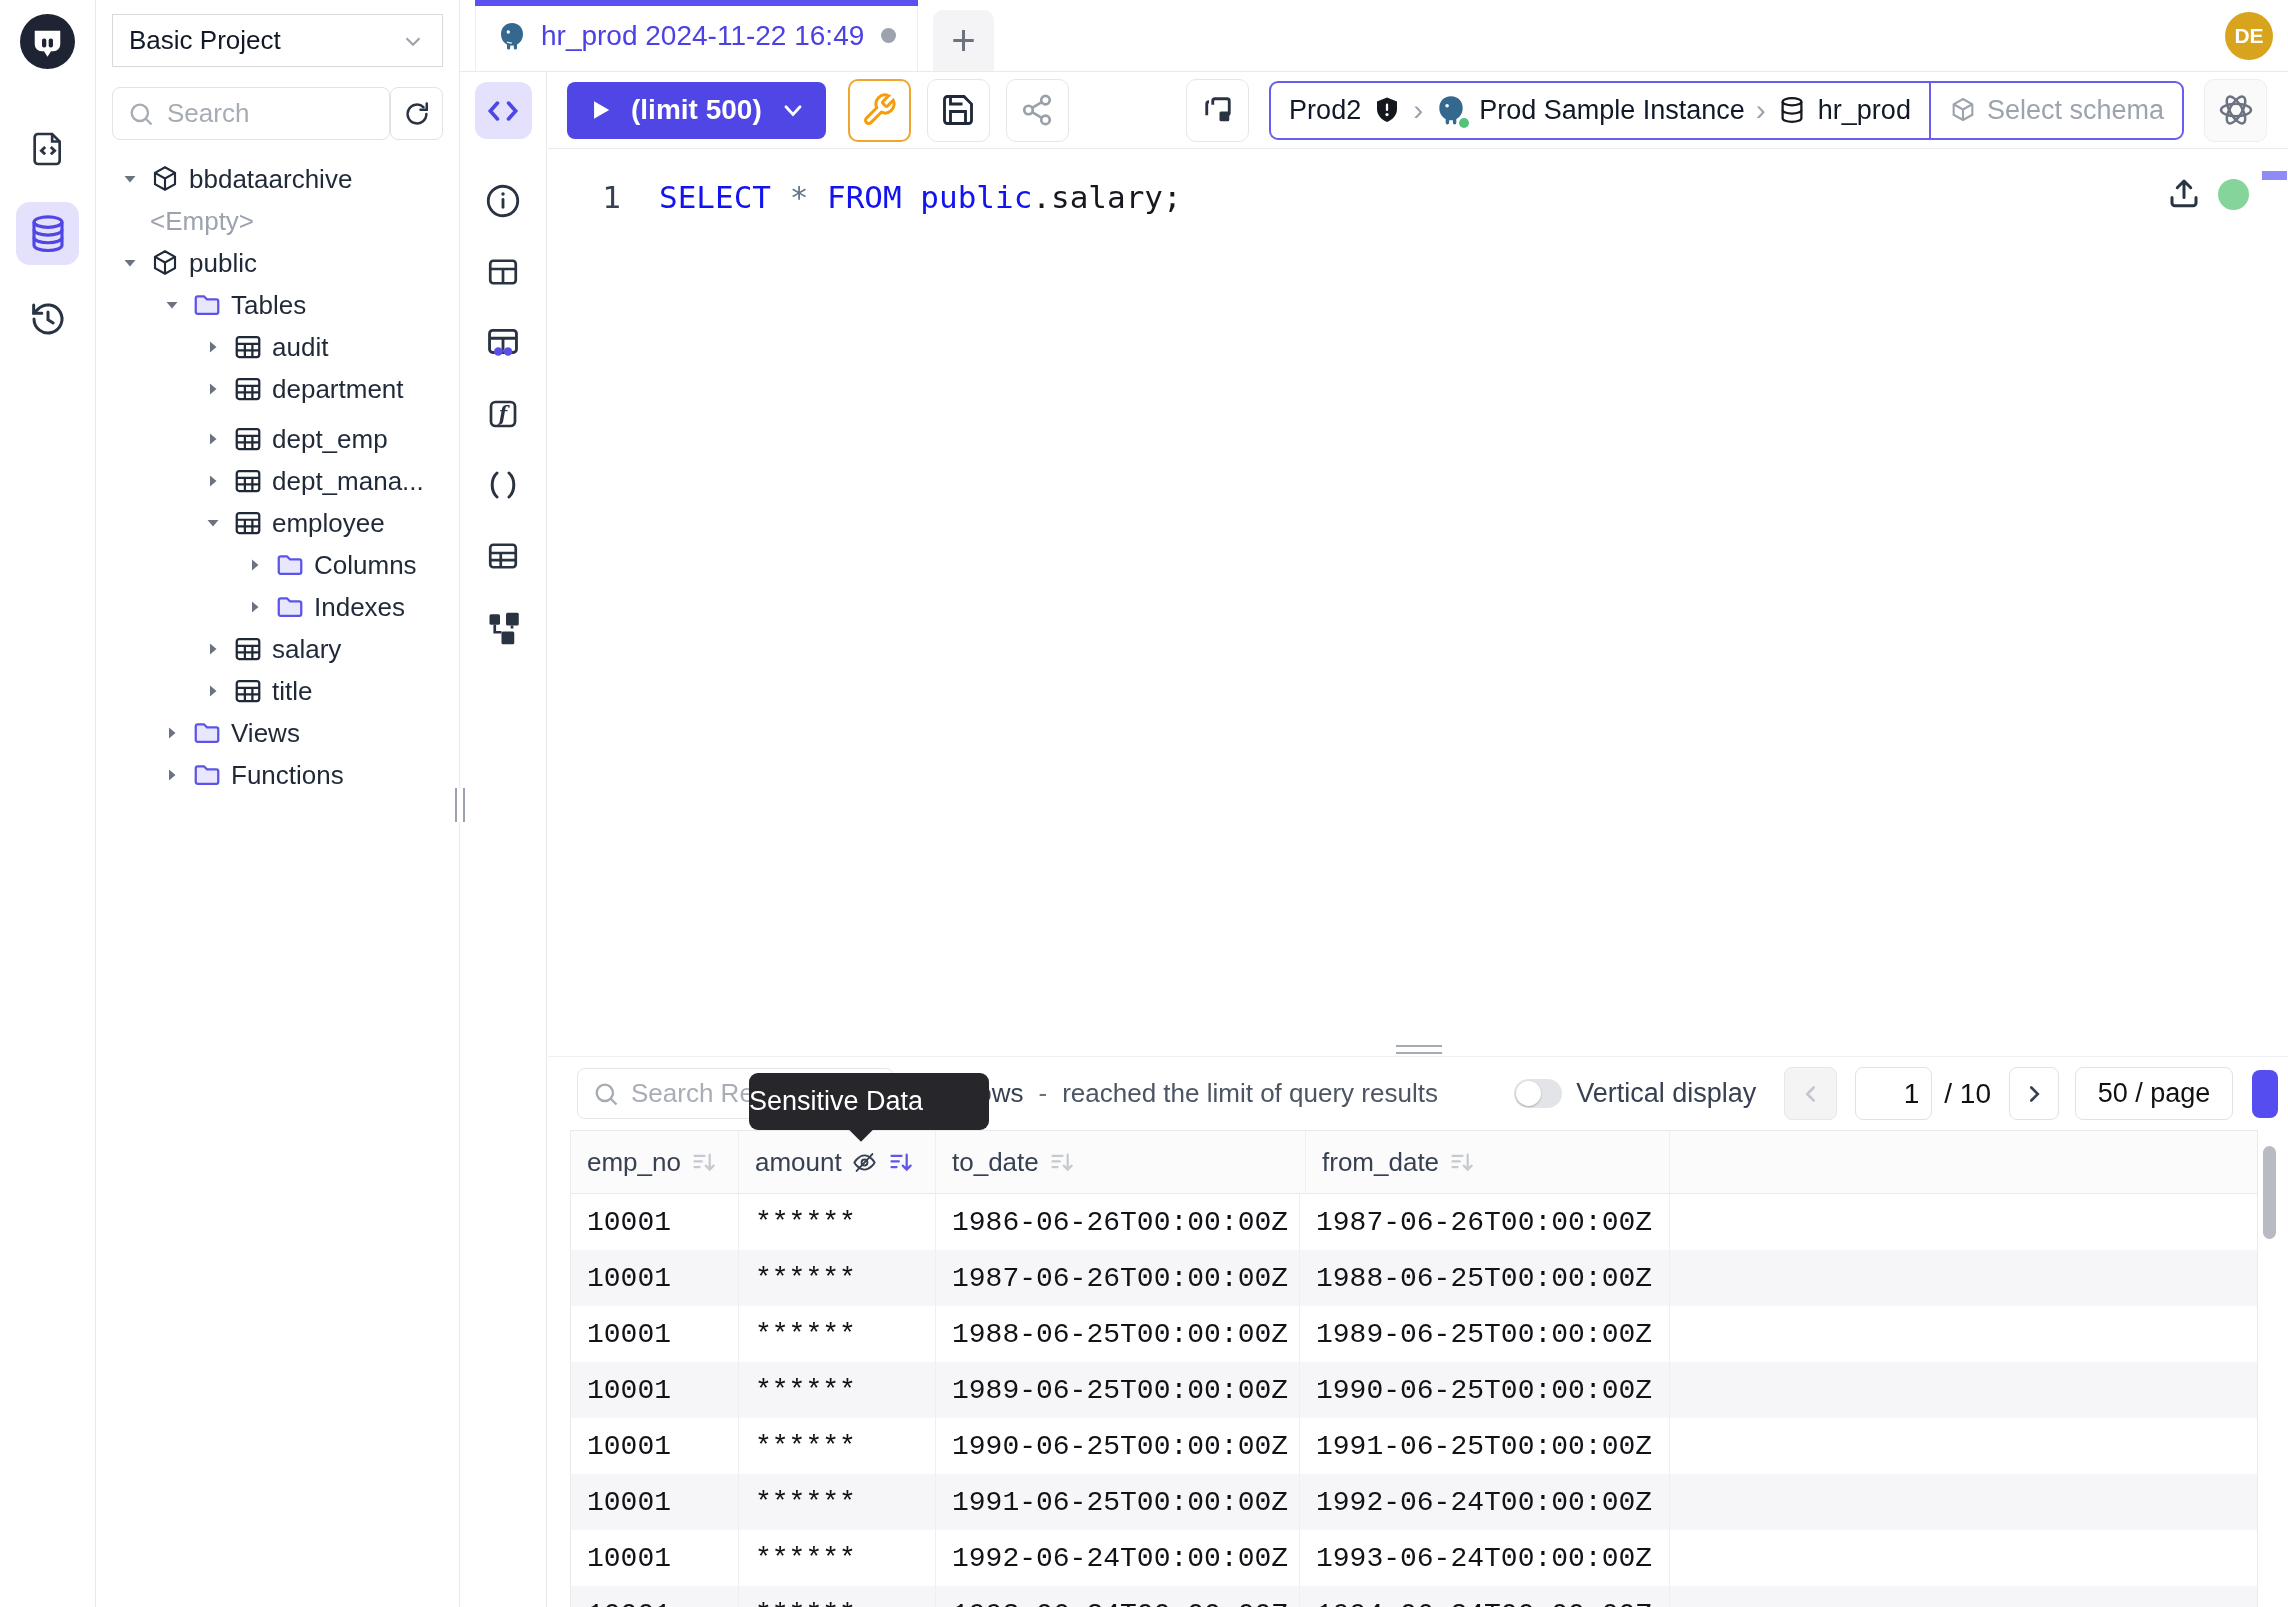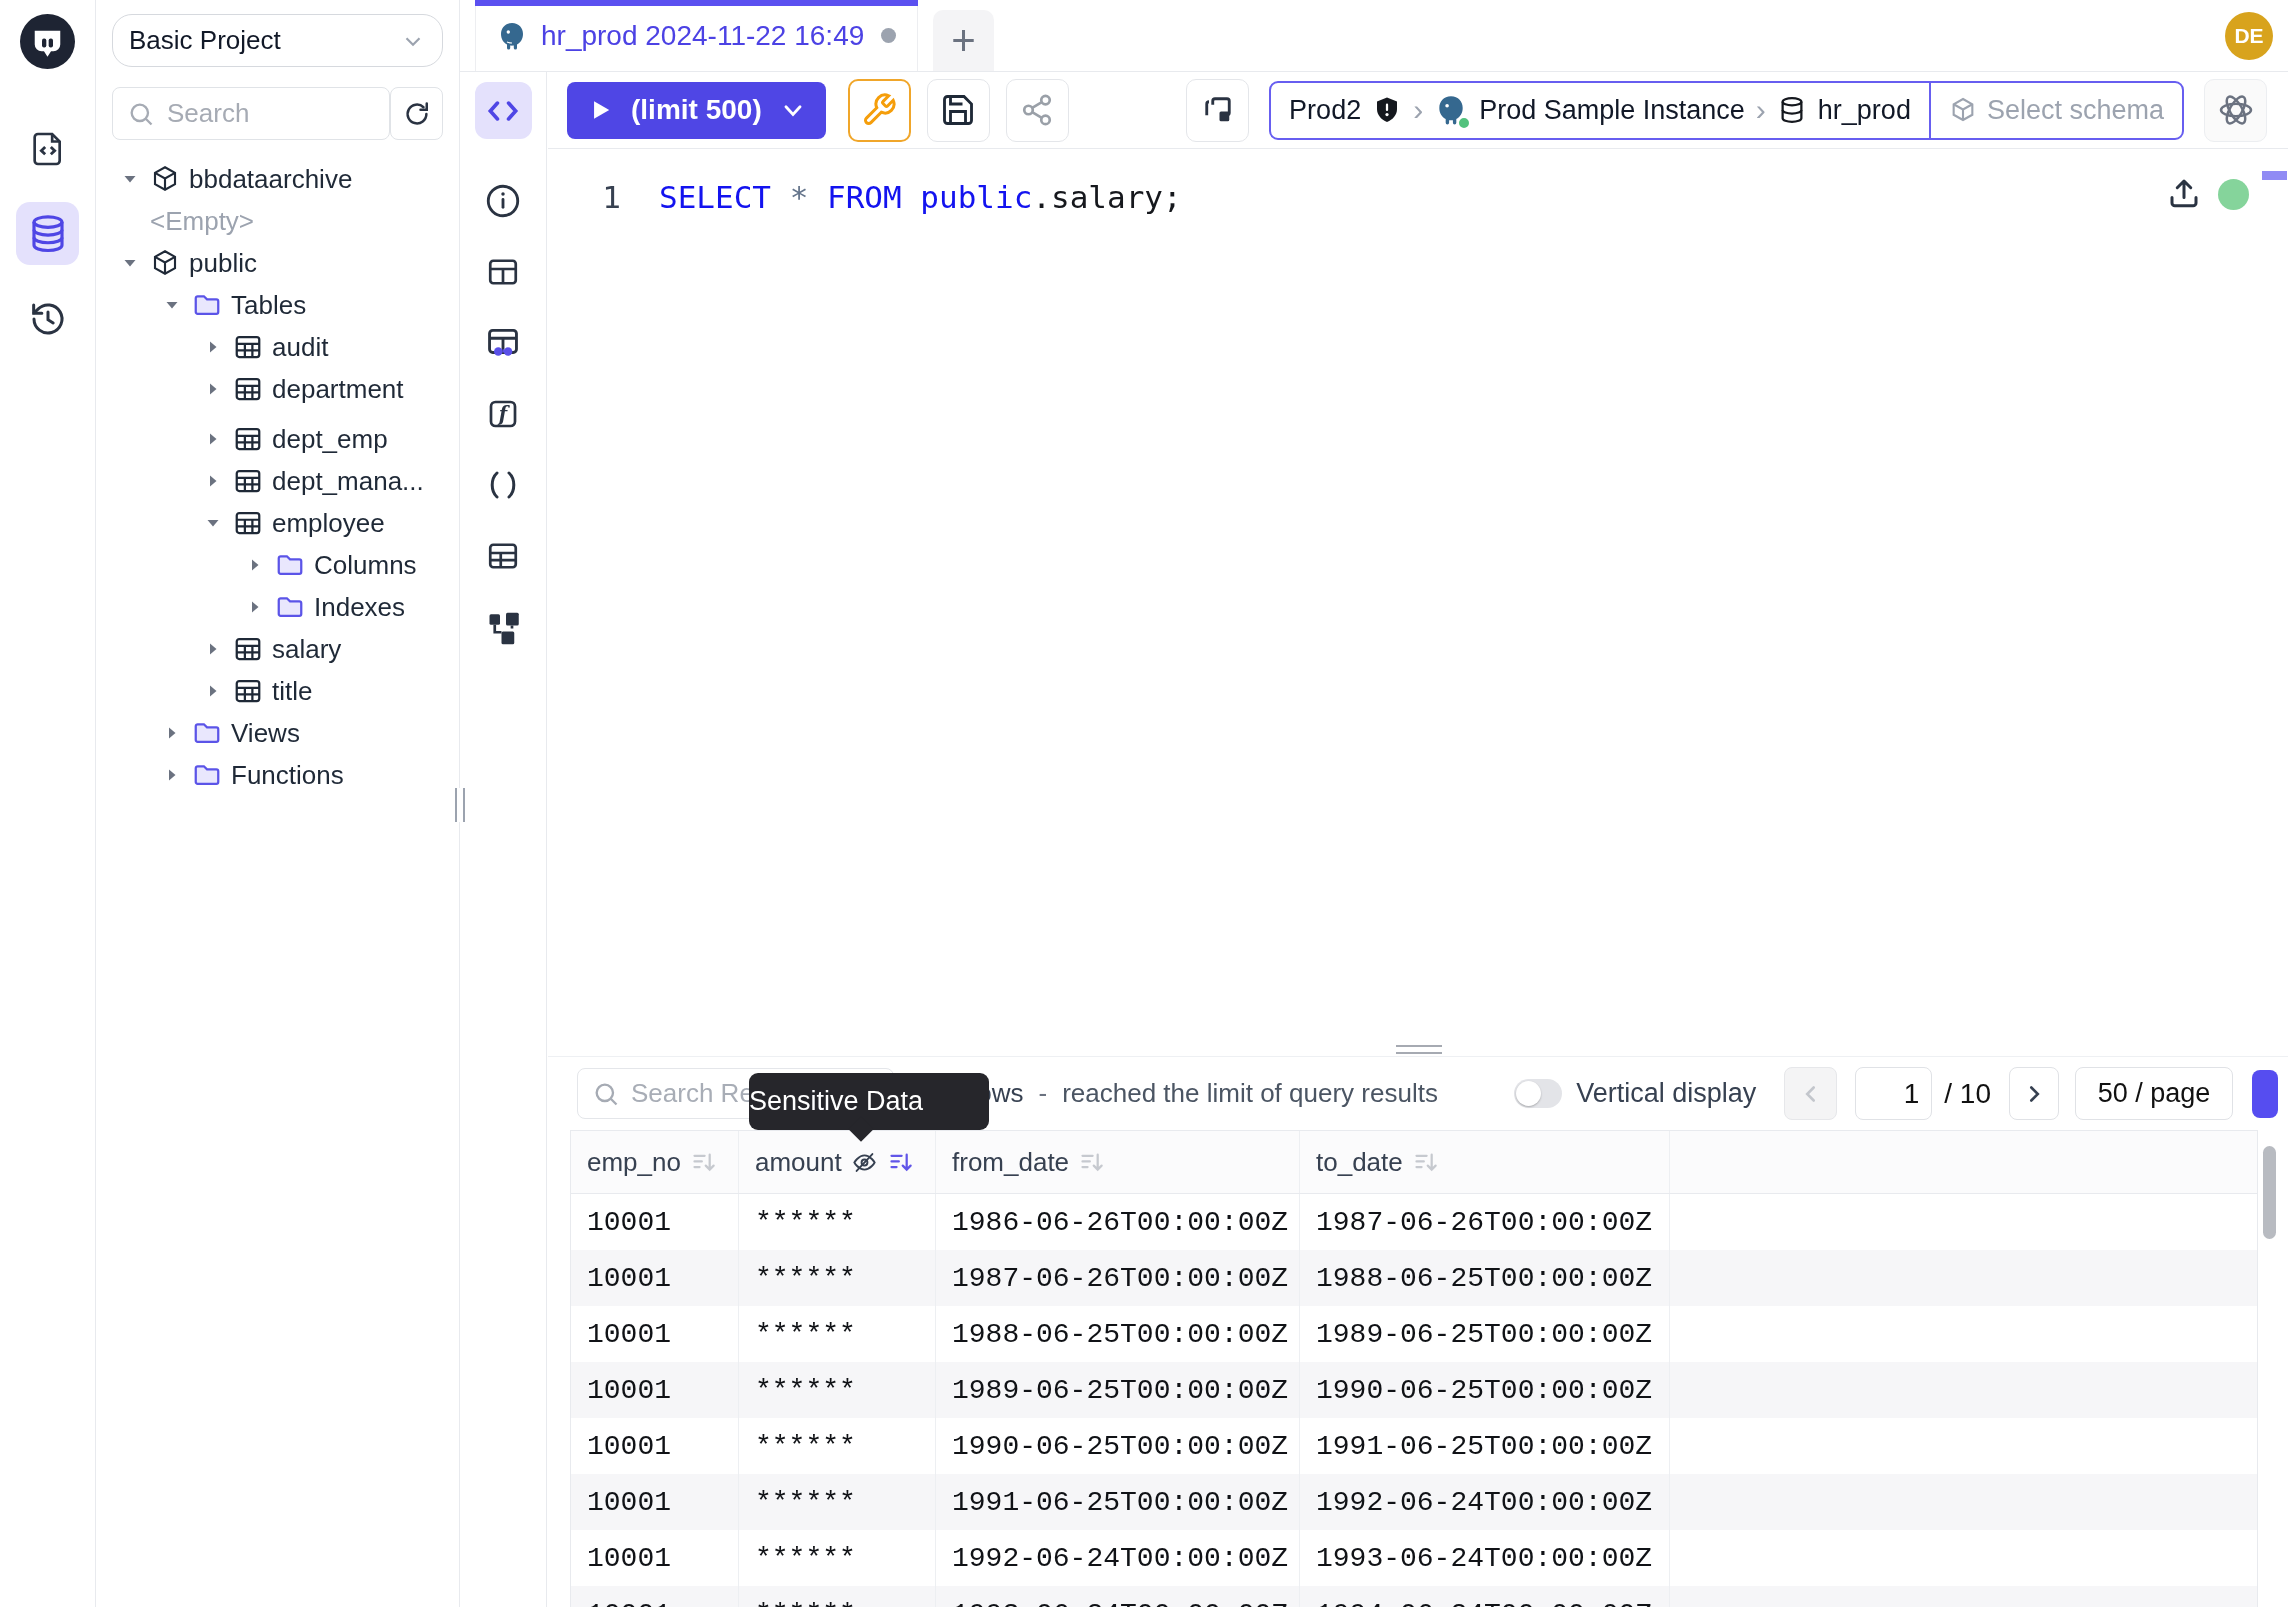--- a/index.html
+++ b/index.html
@@ -11,21 +11,21 @@
   
   .rail{position:absolute;left:0;top:0;bottom:0;width:96px;border-right:1px solid #e8eaee;
     display:flex;flex-direction:column;align-items:center;padding-top:14px;background:#fff}
   .rail .logo{width:55px;height:55px;margin-bottom:48px}
   .rail-btn{width:63px;height:63px;border-radius:14px;display:flex;align-items:center;justify-content:center;margin-bottom:22px}
   .rail-btn.active{background:#e4e1fc}
 
   
   .sidebar{position:absolute;left:96px;top:0;bottom:0;width:364px;border-right:1px solid #e8eaee;
     padding:14px 16px 0 16px;background:#fff}
-  .project-select{height:53px;border:1px solid #d6d9de;border-radius:20px;display:flex;align-items:center;
+  .project-select{height:53px;border:1px solid #d6d9de;border-radius:0;display:flex;align-items:center;
     justify-content:space-between;padding:0 16px;font-size:26px;color:#111827}
   .search-row{display:flex;margin-top:20px}
   .search-box{flex:1;height:53px;border:1px solid #e0e3e7;border-radius:8px;display:flex;align-items:center;
     gap:12px;padding:0 14px;color:#a6abb4;font-size:26px}
   .refresh-btn{width:53px;height:53px;border:1px solid #e0e3e7;border-radius:8px;display:flex;align-items:center;justify-content:center}
   .tree{list-style:none;margin-top:18px}
   .tree li{display:flex;align-items:center;height:42px;font-size:26px;gap:9px;color:#1f2937;cursor:default}
   .tree li .caret{width:22px;display:flex;justify-content:center;flex:none}
   .tree li .ticon{width:30px;display:flex;justify-content:center;flex:none}
   .tree li.muted{color:#9ca3af}
@@ -672,31 +672,31 @@
                       <path d="M5 19.5L19 4.5"></path>
                     </svg>
                   </span>
                   <span>
                     <svg width="27" height="27" viewBox="0 0 24 24" fill="none" stroke="#6156e8" stroke-width="2" stroke-linecap="round">
                       <path d="M4 6h9M4 11h6.5M4 16h4.5"></path>
                       <path d="M17.5 5v13M14 14.8l3.5 3.5 3.5-3.5"></path>
                     </svg>
                   </span>
                 </div>
-                <div class="th c2">
-                  <span>from_date</span>
+                <div class="th c3">
+                  <span>to_date</span>
                   <span>
                     <svg width="27" height="27" viewBox="0 0 24 24" fill="none" stroke="#c6c9cf" stroke-width="2" stroke-linecap="round">
                       <path d="M4 6h9M4 11h6.5M4 16h4.5"></path>
                       <path d="M17.5 5v13M14 14.8l3.5 3.5 3.5-3.5"></path>
                     </svg>
                   </span>
                 </div>
-                <div class="th c3">
-                  <span>to_date</span>
+                <div class="th c2">
+                  <span>from_date</span>
                   <span>
                     <svg width="27" height="27" viewBox="0 0 24 24" fill="none" stroke="#c6c9cf" stroke-width="2" stroke-linecap="round">
                       <path d="M4 6h9M4 11h6.5M4 16h4.5"></path>
                       <path d="M17.5 5v13M14 14.8l3.5 3.5 3.5-3.5"></path>
                     </svg>
                   </span>
                 </div>
                 <div class="th c4">
                   <span></span>
                 </div>

